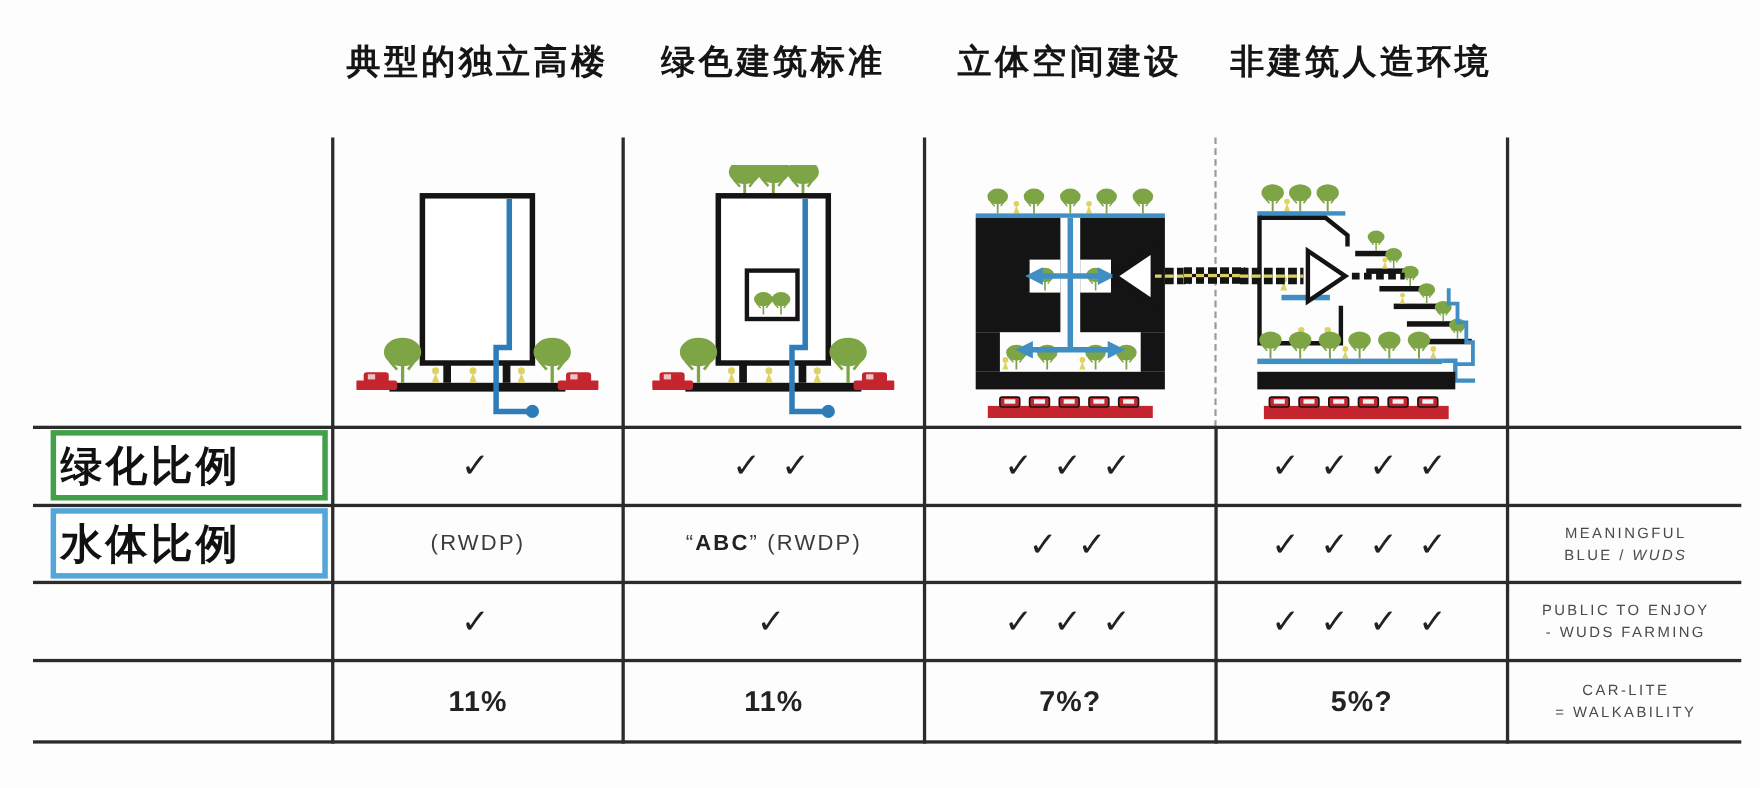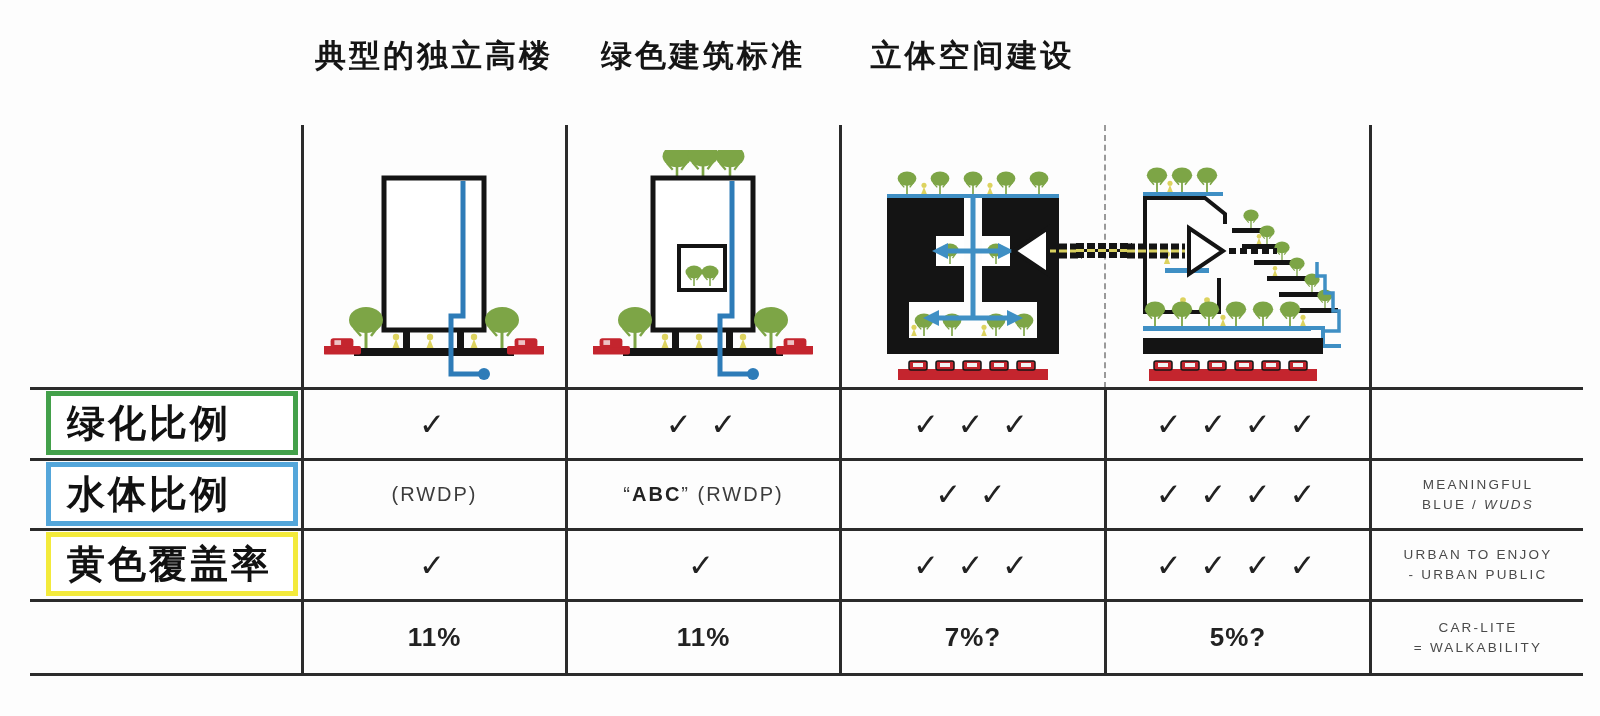--- a/index.html
+++ b/index.html
@@ -19,21 +19,21 @@
   }
   
   .hline { position:absolute; left:30px; width:1553px; height:3px; background:#2b2b2b; }
   .vline { position:absolute; width:3px; background:#2b2b2b; }
   .vdash { position:absolute; width:0; border-left:2px dashed #9a9a9a; }
   
   .row-label {
     position:absolute; left:46px; width:252px;
     background:#fff; border:5px solid #000;
     display:flex; align-items:center;
-    padding-left:16px;
+    padding-left:4px;
     font-family:"Liberation Serif","DejaVu Serif",serif;
     font-weight:700; font-size:38px; letter-spacing:3px; color:#111;
   }
   
   .cell {
     position:absolute; display:flex; align-items:center; justify-content:center;
     text-align:center;
   }
   .c-check { font-size:31px; font-weight:600; letter-spacing:5px; color:#222; }
   .c-text  { font-size:20px; letter-spacing:2px; color:#3c3c3c;text-align:right; }
@@ -89,20 +89,23 @@
   </svg>
 
   <div class="col-header" style="left:302px;width:264px;">
       <span>典型的独立高楼</span>
     </div>
   <div class="col-header" style="left:566px;width:274px;">
       <span>绿色建筑标准</span>
     </div>
   <div class="col-header" style="left:840px;width:265px;">
       <span>立体空间建设</span>
+    </div>
+  <div class="col-header" style="left:1105px;width:265px;">
+      <span>非建筑人造环境</span>
     </div>
 
   <div class="vline" style="left:301px;top:125px;height:551px;"></div>
   <div class="vline" style="left:565px;top:125px;height:551px;"></div>
   <div class="vline" style="left:839px;top:125px;height:551px;"></div>
   <div class="vdash" style="left:1104px;top:125px;height:263px;"></div>
   <div class="vline" style="left:1104px;top:388px;height:288px;"></div>
   <div class="vline" style="left:1369px;top:125px;height:551px;"></div>
 
   <div class="hline" style="top:387px;"></div>
@@ -243,23 +246,20 @@
     <use href="#sym-carS" transform="translate(144,219)"></use>
     <use href="#sym-carS" transform="translate(171,219)"></use>
   </svg>
 
   <div class="row-label" style="top: 391px; height: 64px; border-color: rgb(67, 160, 74);">
       <span>绿化比例</span>
     </div>
   <div class="row-label" style="top: 462px; height: 64px; border-color: rgb(84, 166, 218);">
       <span>水体比例</span>
     </div>
-  <div class="row-label" style="top: 532px; height: 64px; border-color: rgb(243, 234, 59);">
-      <span>黄色覆盖率</span>
-    </div>
 
   <div class="cell c-check" style="left:304px;top:390px;width:261px;height:68px;">
       <span>✓</span>
     </div>
   <div class="cell c-check" style="left:568px;top:390px;width:271px;height:68px;">
       <span>✓ ✓</span>
     </div>
   <div class="cell c-check" style="left:842px;top:390px;width:262px;height:68px;">
       <span>✓ ✓ ✓</span>
     </div>
@@ -306,21 +306,21 @@
     </div>
   <div class="cell c-value" style="left:1107px;top:602px;width:262px;height:71px;">
       <span>5%?</span>
     </div>
 
   <div class="note" style="top:461px;height:67px;">
     <span>MEANINGFUL</span>
     <span><span>BLUE / </span><i>WUDS</i></span>
   </div>
   <div class="note" style="top:531px;height:68px;">
-    <span>URBAN TO ENJOY</span>
-      <span>- URBAN PUBLIC</span>
+    <span>PUBLIC TO ENJOY</span>
+      <span>- WUDS FARMING</span>
   </div>
   <div class="note" style="top:602px;height:71px;">
     <span>CAR-LITE</span>
       <span>= WALKABILITY</span>
   </div>
 
 </div>
 
 </body></html>

